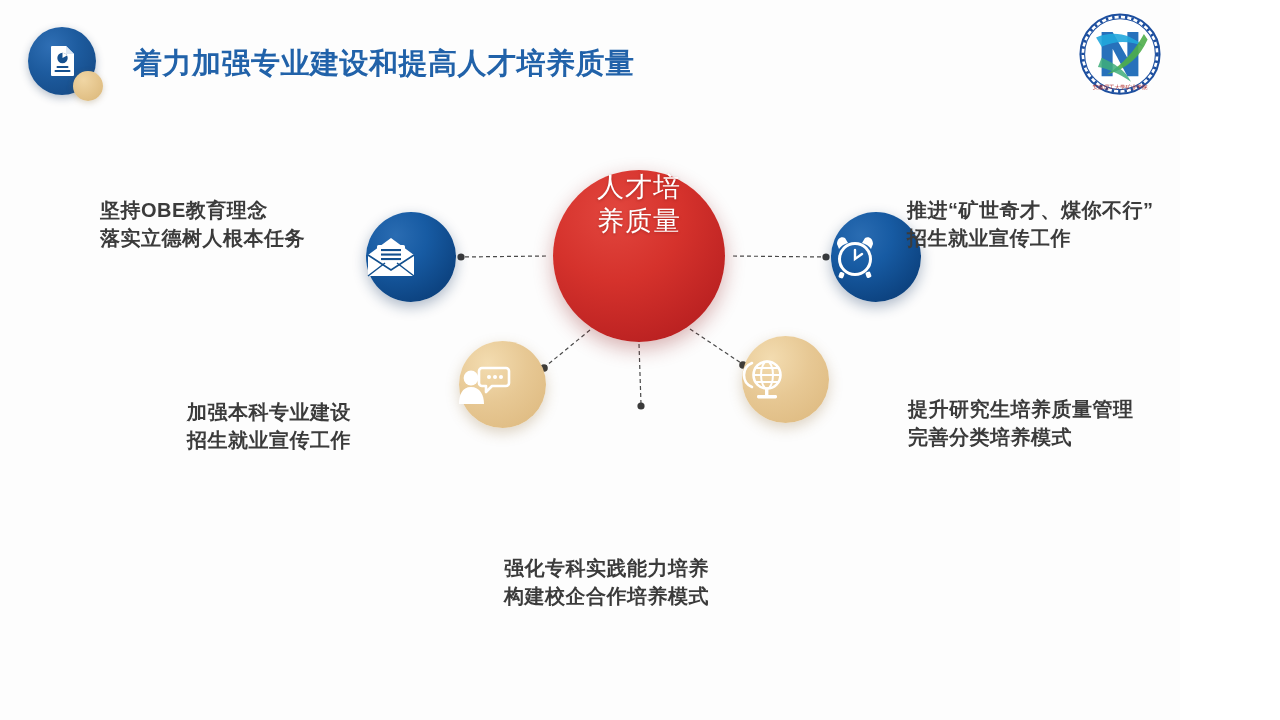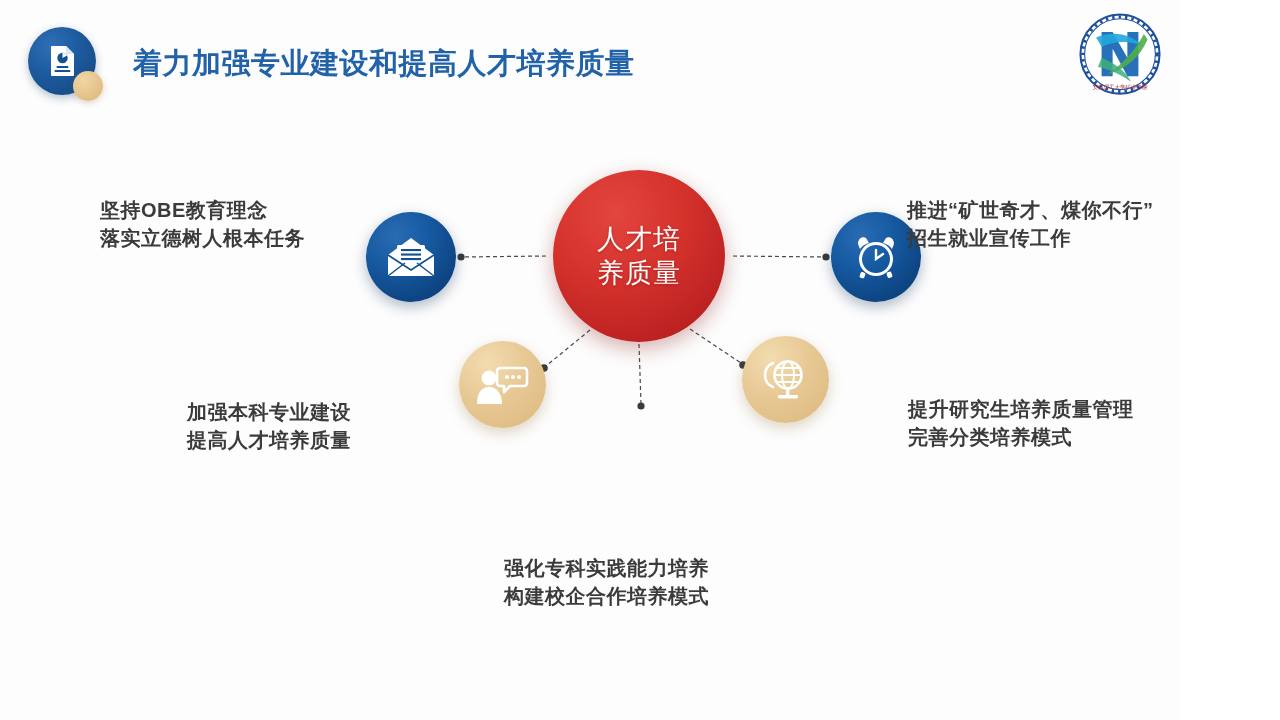--- a/index.html
+++ b/index.html
@@ -92,21 +92,20 @@
     width: 1280px;
     height: 720px;
     pointer-events: none;
   }
 
   .node {
     position: absolute;
     border-radius: 50%;
     display: flex;
     align-items: center;
-    justify-content: center;
   }
   .node-blue {
     background: radial-gradient(circle at 33% 26%, #2a6cb2 0%, #175ba3 35%, #0d4482 75%, #0a3a70 100%);
     box-shadow: 0 5px 14px rgba(15,50,95,0.33);
   }
   .node-tan {
     background: radial-gradient(circle at 33% 26%, #f3dcb0 0%, #e7c894 45%, #dcb77c 100%);
     box-shadow: 0 5px 14px rgba(140,105,45,0.28);
   }
 
@@ -260,20 +259,20 @@
         <rect x="15" y="38" width="20" height="3.4" rx="1.4" fill="#ffffff"></rect>
       </svg>
     </div>
 
 
     <div id="caption-left" class="caption">坚持OBE教育理念
 落实立德树人根本任务</div>
     <div id="caption-right" class="caption">推进“矿世奇才、煤你不行”
 招生就业宣传工作</div>
     <div id="caption-lower-left" class="caption">加强本科专业建设
-提高人才培养质量</div>
+招生就业宣传工作</div>
     <div id="caption-lower-right" class="caption">提升研究生培养质量管理
 完善分类培养模式</div>
     <div id="caption-bottom" class="caption">强化专科实践能力培养
 构建校企合作培养模式</div>
 
   </div>
 </div>
 
 </body></html>

